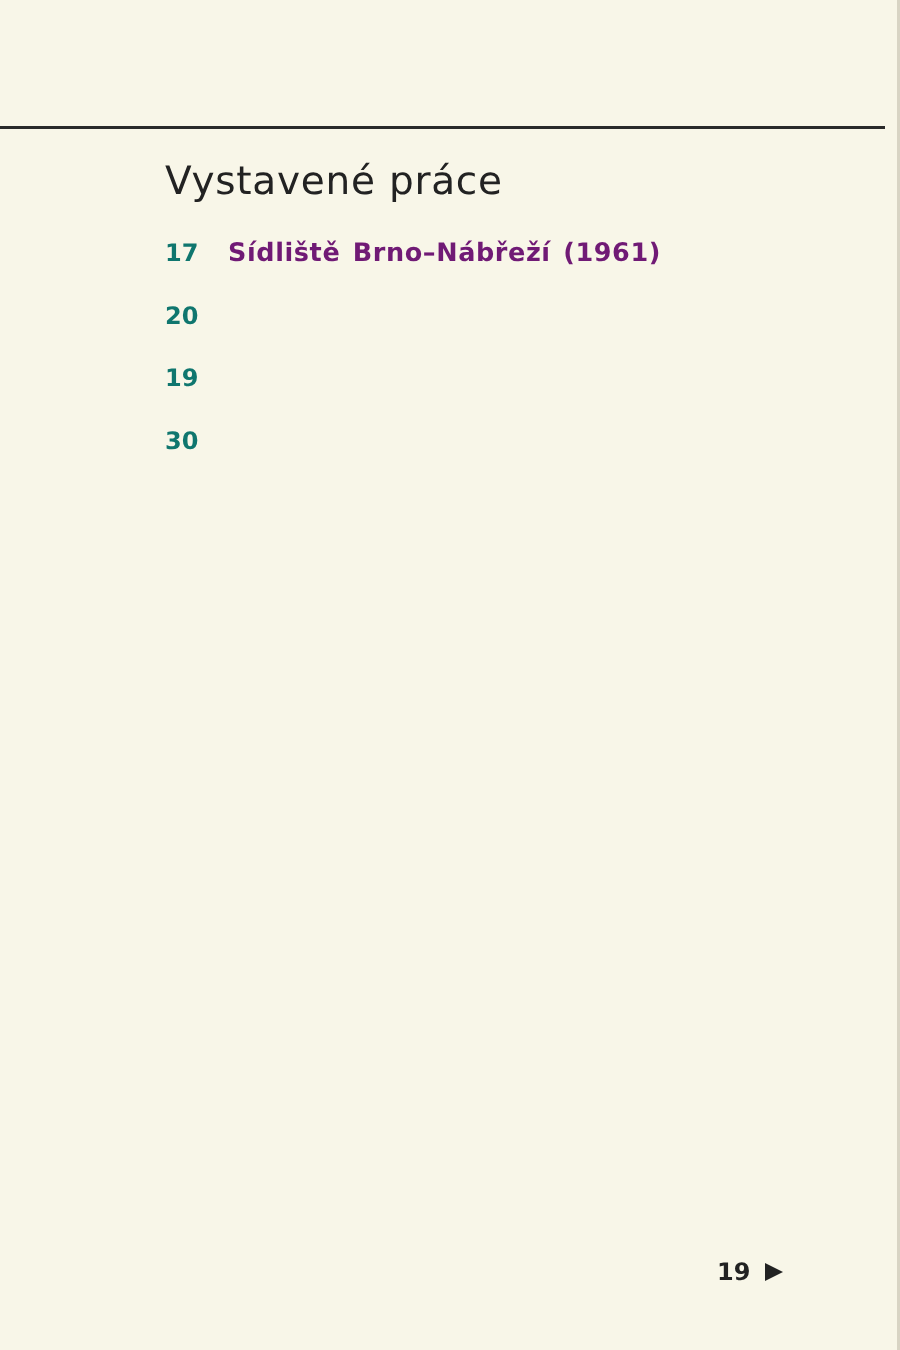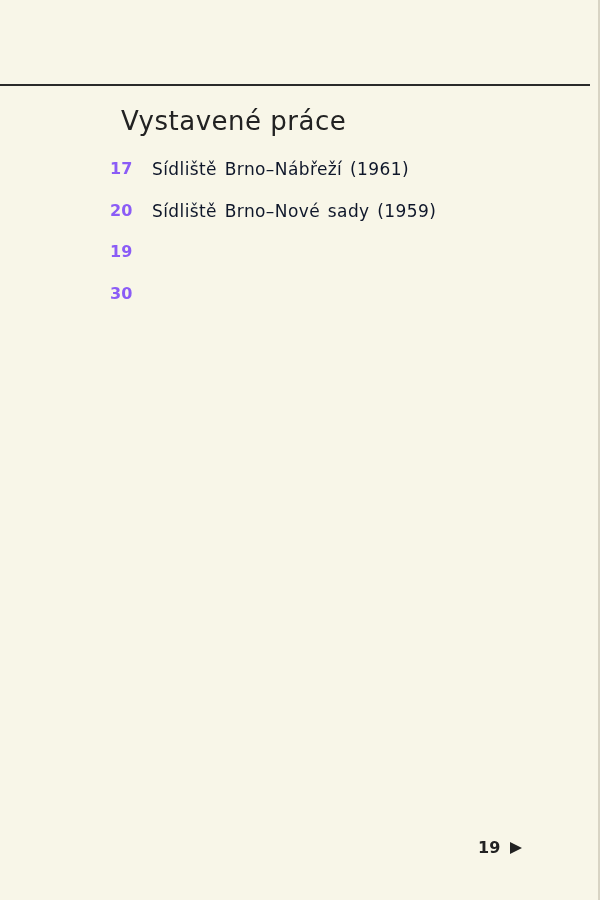--- a/index.html
+++ b/index.html
@@ -15,42 +15,43 @@
       position: absolute; left: 0; top: 84px;
       width: 590px; height: 2px;
       background: #2a2a2a;
     }
     .right-edge {
       position: absolute; right: 0; top: 0;
       width: 2px; height: 900px;
       background: #d8d4c4;
     }
     .title {
-      position: absolute; left: 121px; top: 106px;
+      position: absolute; left: 110px; top: 106px;
       font-size: 26px; font-weight: normal;
       letter-spacing: 0.5px;
       color: #222;
     }
     .list {
       position: absolute; left: 110px; top: 156px;
       width: 416px;
     }
     .item { display: flex; margin-bottom: 15px; }
     .num {
       width: 42px; flex: none;
       font-size: 16px; font-weight: bold;
       line-height: 26.5px;
-      color: #8b5cf6;
+      color: #0f766e;
     }
     .text {
       font-size: 17px; line-height: 26.5px;
       text-align: justify;
       letter-spacing: 0.4px;
       word-spacing: 2px;
-      color: #0f172a;
+      color: #701a75;
+      font-weight: bold;
     }
     .footer {
       position: absolute; left: 478px; top: 838px;
       display: flex; align-items: center;
     }
     .page-num { font-size: 16px; font-weight: bold; color: #222; }
     .arrow {
       margin-left: 10px;
       width: 0; height: 0;
       border-top: 6px solid transparent;
@@ -66,21 +67,20 @@
 
 <h1 class="title" style="margin:0;">Vystavené práce</h1>
 
 <div class="list">
   <div class="item">
     <span class="num">17</span>
     <span class="text">Sídliště Brno–Nábřeží (1961)</span>
   </div>
   <div class="item">
     <span class="num">20</span>
-    <span class="text">Sídliště Brno–Nové sady (1959)</span>
   </div>
   <div class="item">
     <span class="num">19</span>
   </div>
   <div class="item">
     <span class="num">30</span>
   </div>
 </div>
 
 <div class="footer">

